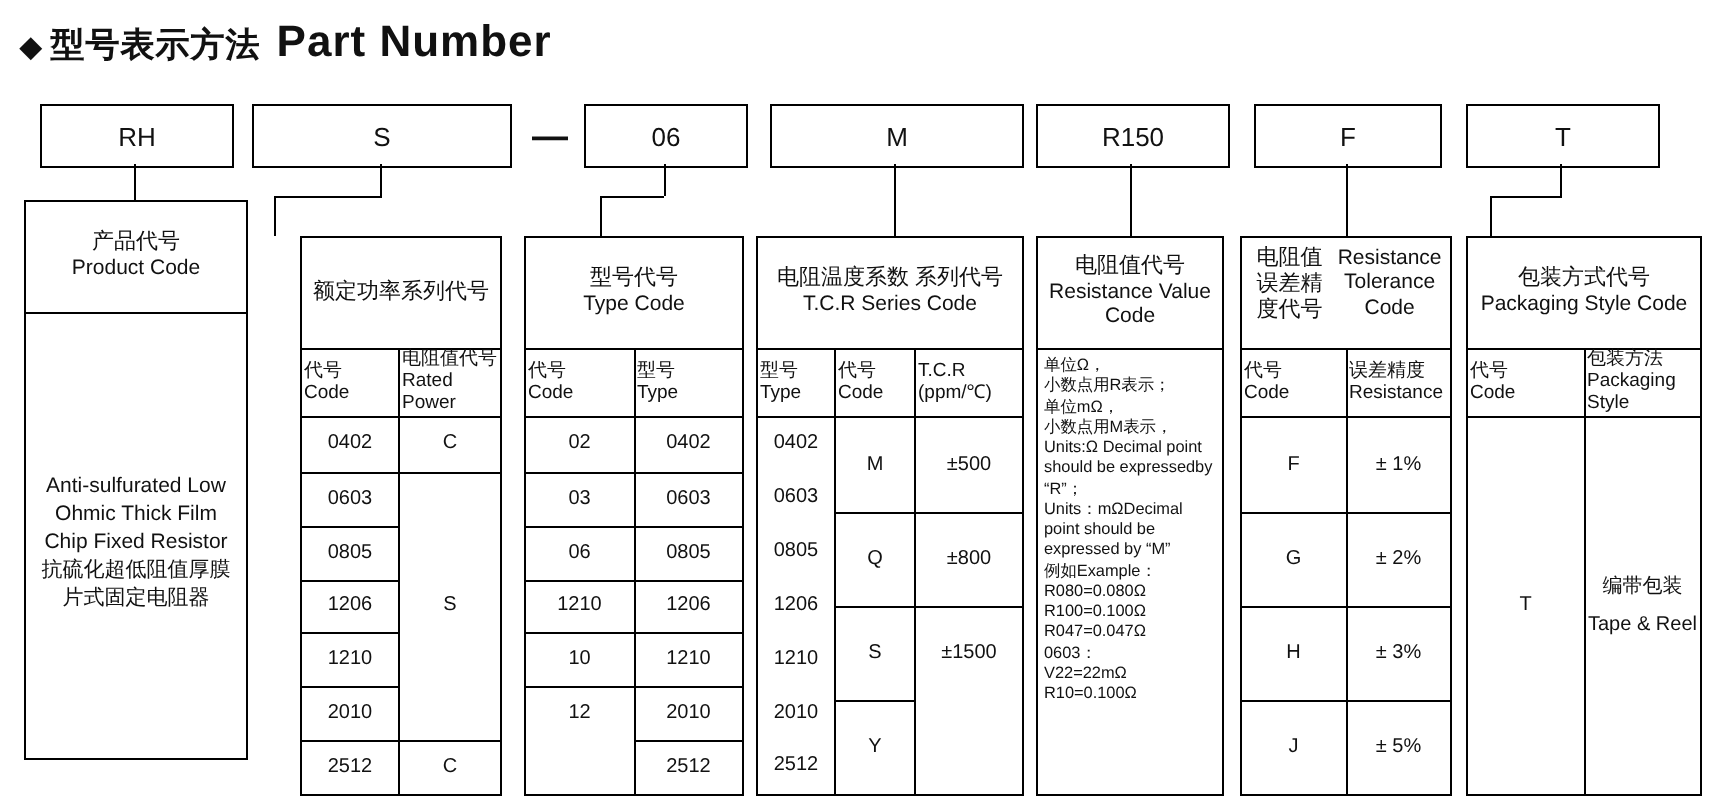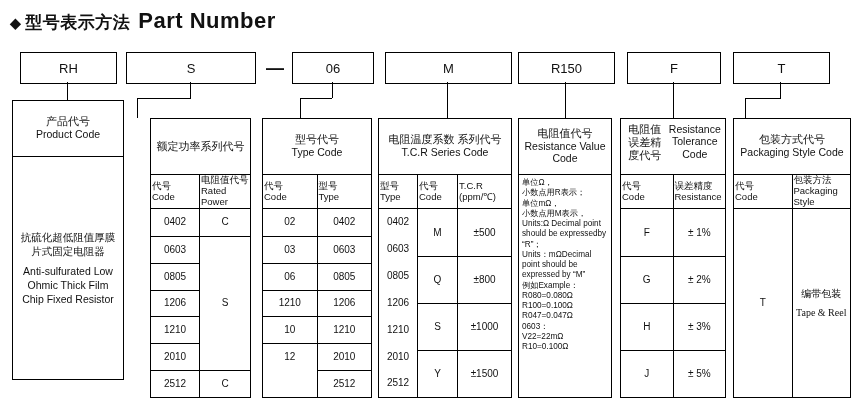--- a/index.html
+++ b/index.html
@@ -143,22 +143,22 @@
 <div class="vline" style="left:780px;top:82px;height:16px;"></div>
 <div class="hline" style="left:745px;top:98px;width:36px;"></div>
 <div class="vline" style="left:745px;top:98px;height:20px;"></div>
 
 <div class="col" style="left:12px;top:100px;width:112px;height:280px;">
   <div class="colhead" style="height:56px;display:flex;flex-direction:column;justify-content:center;">
     <span class="cn">产品代号</span>
     <span class="en">Product Code</span>
   </div>
   <div class="center-block" style="height:222px;flex-direction:column;padding:4px;">
+    <div style="font-size:10.5px;margin-top:6px;">Anti-sulfurated Low Ohmic Thick Film Chip Fixed Resistor</div>
     <div style="font-size:10.5px;">抗硫化超低阻值厚膜片式固定电阻器</div>
-    <div style="font-size:10.5px;margin-top:6px;">Anti-sulfurated Low Ohmic Thick Film Chip Fixed Resistor</div>
   </div>
 </div>
 
 <div class="col" style="left:130px;top:118px;width:101px;height:280px;margin-left:20px;">
   <div class="colhead" style="height:56px;display:flex;flex-direction:column;justify-content:center;">
     <span class="cn">额定功率系列代号</span>
   </div>
   <div class="subhead" style="height:34px;">
     <div class="cell" style="flex:0 0 48px;display:flex;flex-direction:column;justify-content:center;">
       <span class="cn">代号</span>
@@ -254,21 +254,20 @@
     </div>
     <div class="rowcol" style="flex:0 0 40px;">
       <div class="cellr nb" style="height:47px;">M</div>
       <div class="cellr" style="height:47px;">Q</div>
       <div class="cellr" style="height:47px;">S</div>
       <div class="cellr" style="height:47px;">Y</div>
     </div>
     <div class="rowcol" style="flex:1;">
       <div class="cellr nb" style="height:47px;">±500</div>
       <div class="cellr" style="height:47px;">±800</div>
-      <div class="cellr" style="height:47px;">±1000</div>
       <div class="cellr" style="height:47px;">±1500</div>
     </div>
   </div>
 </div>
 
 <div class="col" style="left:518px;top:118px;width:94px;height:280px;">
   <div class="colhead" style="height:56px;display:flex;flex-direction:column;justify-content:center;">
     <span class="cn">电阻值代号</span>
     <span class="en">Resistance Value Code</span>
   </div>
@@ -333,17 +332,17 @@
       <span class="en">Packaging Style</span>
     </div>
   </div>
   <div class="rows" style="height:188px;">
     <div class="rowcol" style="flex:1;">
       <div class="cellr nb" style="height:188px;">T</div>
     </div>
     <div class="rowcol" style="flex:1;">
       <div class="cellr nb" style="height:188px;flex-direction:column;">
         <span>编带包装</span>
-        <span style="margin-top:7px;font-family:Liberation Serif, serif;">Tape &amp; Reel</span>
+        <span style="margin-top:7px;">Tape &amp; Reel</span>
       </div>
     </div>
   </div>
 </div>
 
 </body></html>

